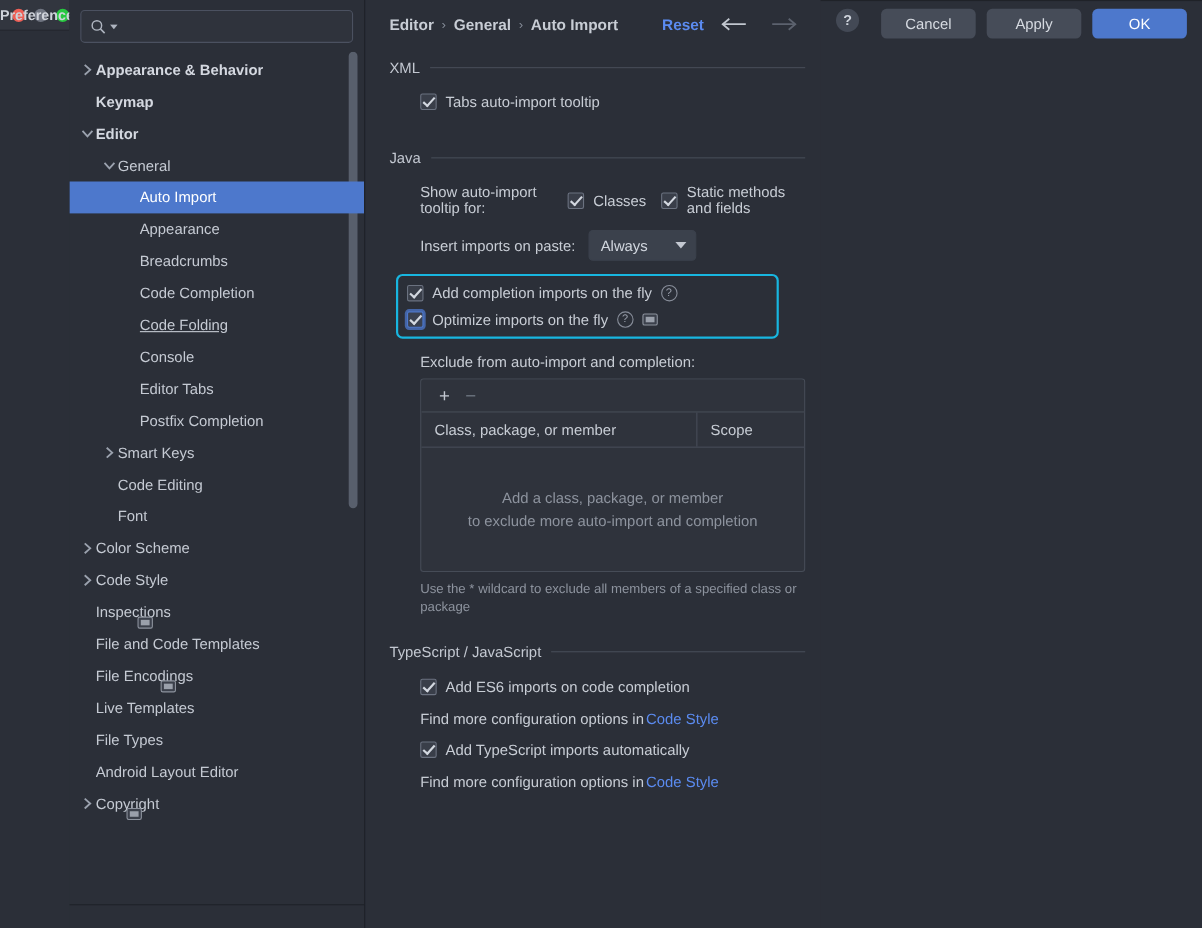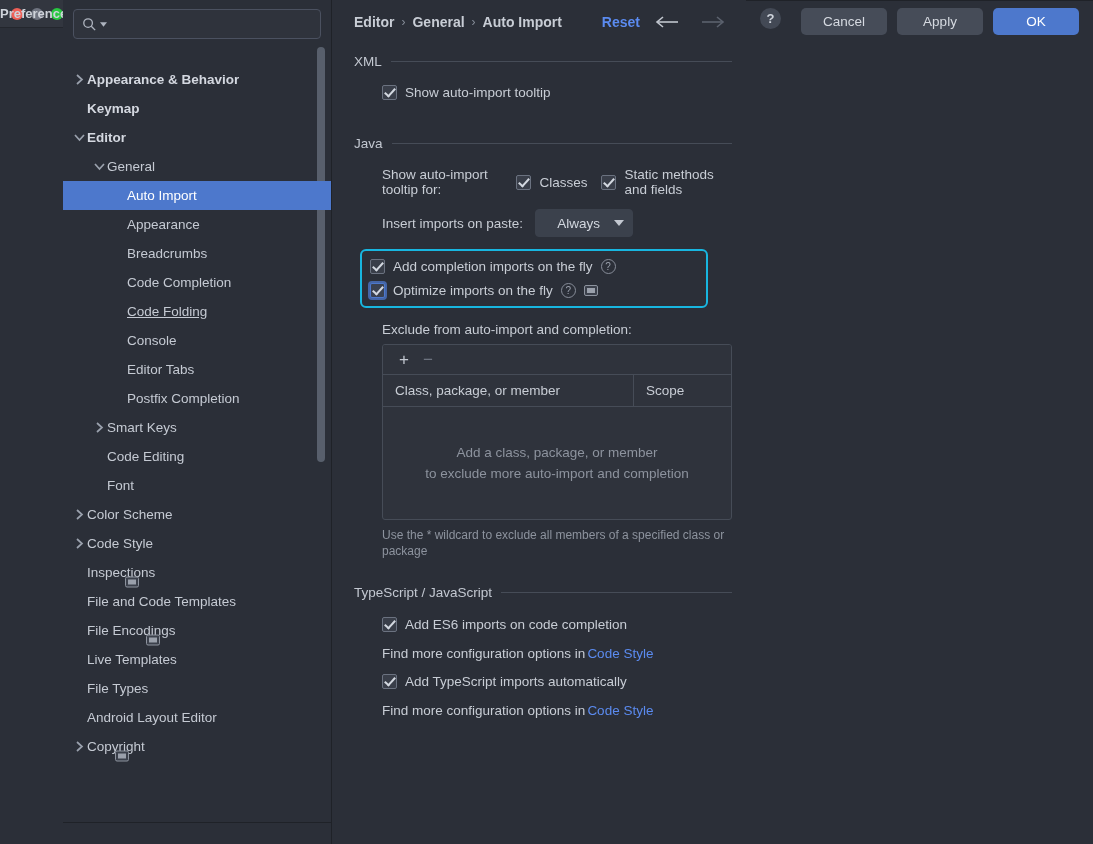--- a/index.html
+++ b/index.html
@@ -156,21 +156,21 @@
     flex: 0 0 14px;
   }
   .mon-icon::after {
     content: ""; position: absolute; left: 2px; top: 2px;
     right: 2px; bottom: 2px; background: #9aa0ab;
   }
 
   .combo {
     height: 28px; min-width: 98px;
     background: #3b414c; border: 1px solid #3b414c; border-radius: 4px;
-    display: flex; align-items: center; justify-content: flex-end;
+    display: flex; align-items: center; justify-content: space-between;
     padding: 0 8px 0 10px; gap: 14px;
     font-size: 13.5px; color: #d2d7df; cursor: pointer;
   }
   .caret {
     width: 0; height: 0; border-left: 5px solid transparent;
     border-right: 5px solid transparent; border-top: 6px solid #c3c8d1;
   }
 
   
   .highlight {
@@ -266,21 +266,21 @@
               </svg>
           </span>
           <input class="search-input" type="text" placeholder="" style="">
         </div>
       </div>
 
       <div class="tree" id="tree">
         <div class="sb-track">
           <div class="sb-thumb" style="top:0px;height:415px;"></div>
         </div>
-      <div class="tree-item bold" style="padding-left: 8px; margin-top: 16px;">
+      <div class="tree-item bold" style="padding-left: 8px;">
             <span class="tw">
               <svg width="9" height="11" viewBox="0 0 9 11">
                 <polyline points="2,1 7,5.5 2,10" fill="none" stroke="currentColor" stroke-width="1.7"></polyline>
               </svg>
             </span>
             <span class="tree-label">Appearance &amp; Behavior</span>
           </div>
           <div class="tree-item bold" style="padding-left: 8px;">
             <span class="tw empty"></span>
             <span class="tree-label">Keymap</span>
@@ -432,21 +432,21 @@
       </div>
 
       <div class="content">
 
         <div class="group-head">
           <span>XML</span>
           <span class="rule"></span>
         </div>
         <div class="row indent" style="margin-top:16px;">
           <span class="cb checked"></span>
-          <span class="lbl">Show auto-import tooltip</span>
+          <span class="lbl">Tabs auto-import tooltip</span>
         </div>
 
         <div class="group-head" style="margin-top:36px;">
           <span>Java</span>
           <span class="rule"></span>
         </div>
 
         <div class="row indent" style="margin-top:16px;">
           <span class="lbl">Show auto-import tooltip for:</span>
           <span class="cb checked" style="margin-left:6px;"></span>

